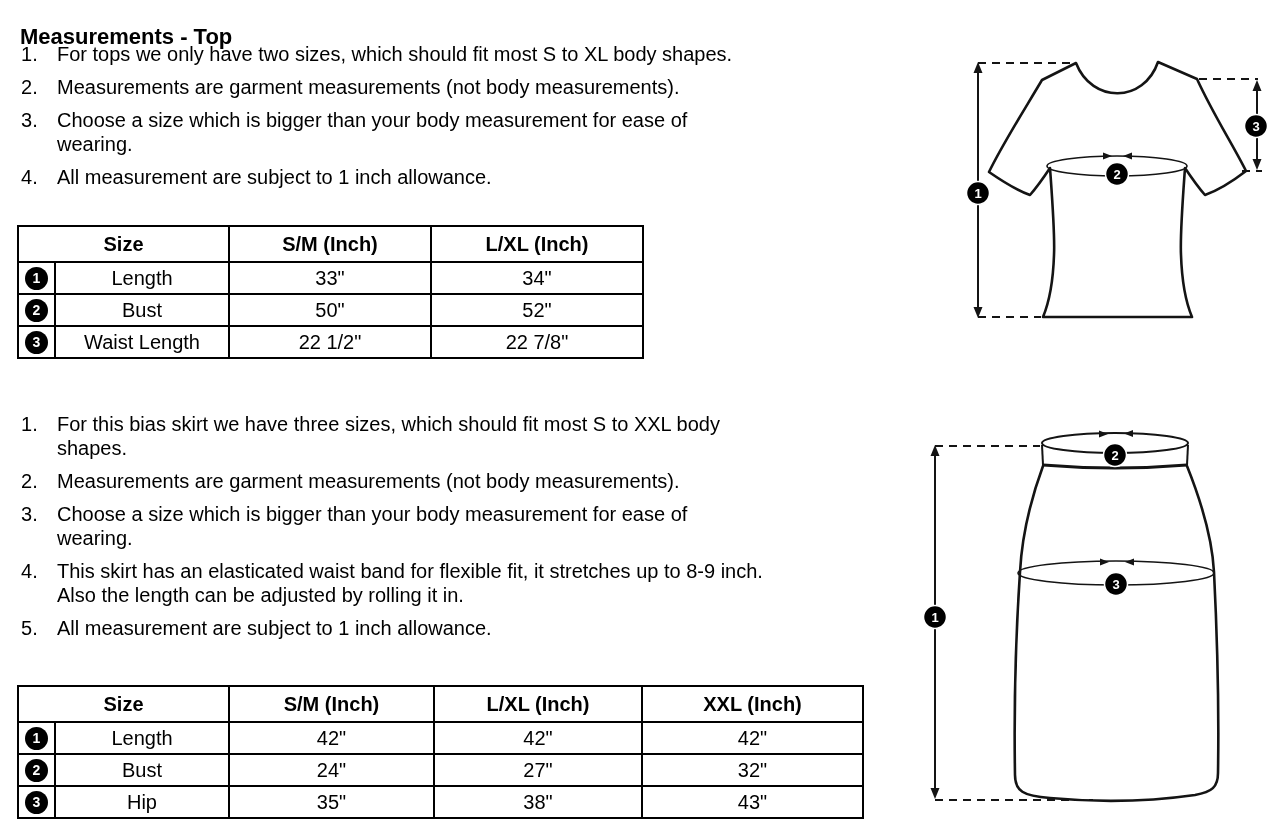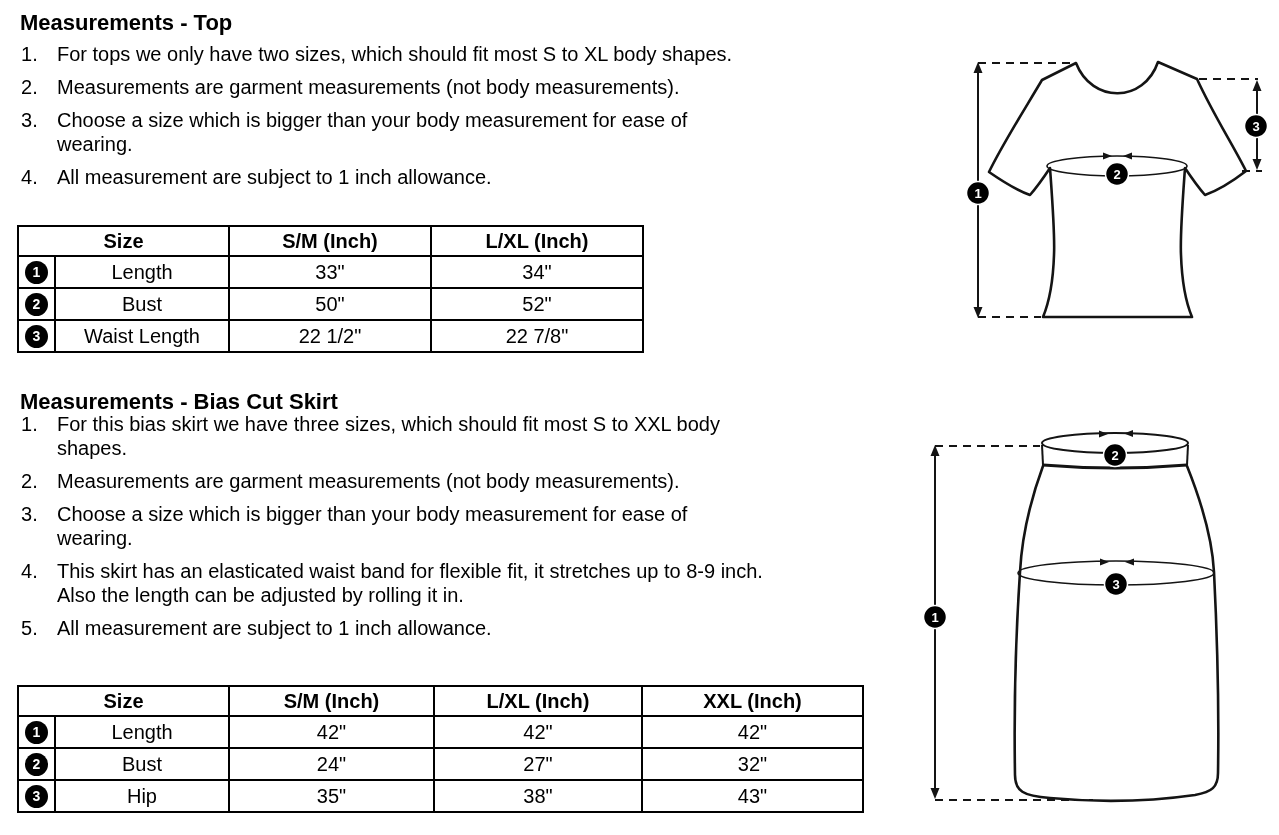--- a/index.html
+++ b/index.html
@@ -14,21 +14,21 @@
     overflow: hidden;
   }
   .heading {
     position: absolute;
     left: 20px;
     font-size: 22px;
     font-weight: 700;
     line-height: 26px;
     white-space: nowrap;
   }
-  .h-top { top: 10px; }
+  .h-top { top: 24px; }
   .h-skirt { top: 389px; }
 
   ol.notes {
     position: absolute;
     left: 20px;
     width: 845px;
     list-style: none;
     counter-reset: n;
   }
   .notes-top { top: 42px; }
@@ -58,21 +58,21 @@
   .t-top  { left: 17px; top: 225px; }
   .t-skirt{ left: 17px; top: 685px; }
   table.mtable th, table.mtable td {
     border: 2px solid #000000;
     text-align: center;
     vertical-align: middle;
     font-size: 20px;
     padding: 0;
   }
   table.mtable th { font-weight: 700; }
-  tr.hrow   { height: 30px; padding-left: 16px; }
+  tr.hrow   { height: 36px; padding-left: 16px; }
   tr.drow   { height: 32px; }
   .badge {
     width: 23px; height: 23px;
     border-radius: 50%;
     background: #000000;
     color: #ffffff;
     font-size: 14px;
     font-weight: 700;
     line-height: 23px;
     display: block;
@@ -187,21 +187,20 @@
     <g>
       <circle cx="177" cy="134" r="11.5" fill="#000000" stroke="#ffffff" stroke-width="1.5"></circle>
       <text class="bnum" x="177" y="138.5">2</text>
     </g>
     <g>
       <circle cx="316" cy="86" r="11.5" fill="#000000" stroke="#ffffff" stroke-width="1.5"></circle>
       <text class="bnum" x="316" y="90.5">3</text>
     </g>
   </svg>
 
-  <div class="heading h-skirt">Measurements - Bias Cut Skirt</div>
 
   <ol class="notes notes-skirt">
     <li>For this bias skirt we have three sizes, which should fit most S to XXL body
 shapes.</li>
     <li>Measurements are garment measurements (not body measurements).</li>
     <li>Choose a size which is bigger than your body measurement for ease of
 wearing.</li>
     <li>This skirt has an elasticated waist band for flexible fit, it stretches up to 8-9 inch.
 Also the length can be adjusted by rolling it in.</li>
     <li>All measurement are subject to 1 inch allowance.</li>

